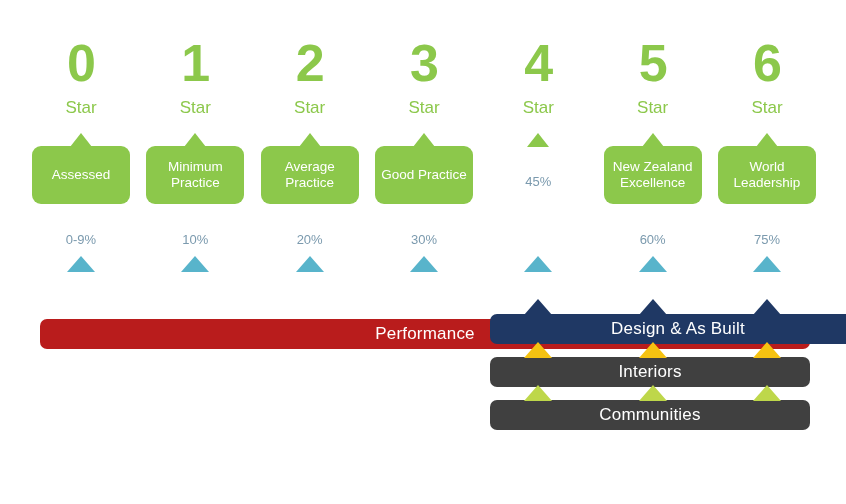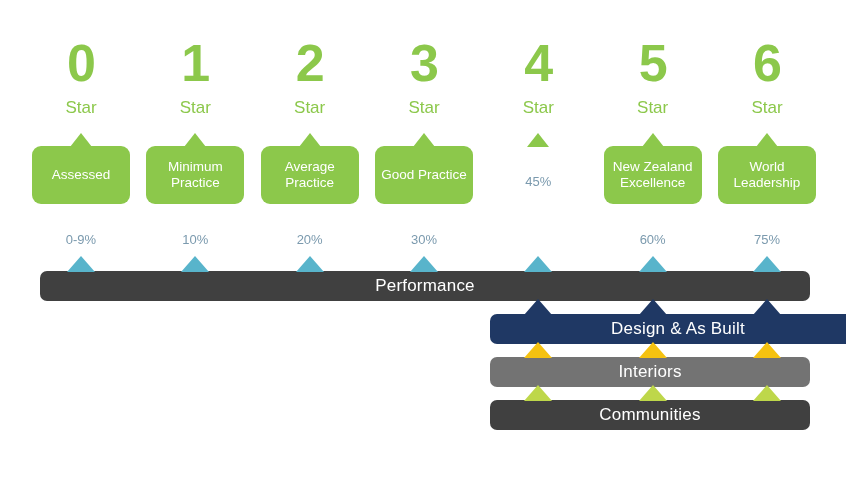--- a/index.html
+++ b/index.html
@@ -168,41 +168,41 @@
       <div class="col">
         <div class="star-num">6</div>
         <div class="star-word">Star</div>
         <div class="tip"></div>
         <div class="label-box">World Leadership</div>
         <div class="pct">75%</div>
       </div>
     </div>
 
   <div class="bar-wrap" id="performance-bar-wrap">
-      <div class="bar" style="background: #404040;">
+      <div class="bar" style="background: #b91c1c; margin-top: 48px;">
         <span>Performance</span>
       </div>
       <div class="notch" style="border-bottom-color: rgb(88, 180, 203); left: 27px;"></div>
       <div class="notch" style="border-bottom-color: rgb(88, 180, 203); left: 141.328px;"></div>
       <div class="notch" style="border-bottom-color: rgb(88, 180, 203); left: 255.656px;"></div>
       <div class="notch" style="border-bottom-color: rgb(88, 180, 203); left: 369.984px;"></div>
       <div class="notch" style="border-bottom-color: rgb(88, 180, 203); left: 484.312px;"></div>
       <div class="notch" style="border-bottom-color: rgb(88, 180, 203); left: 598.641px;"></div>
       <div class="notch" style="border-bottom-color: rgb(88, 180, 203); left: 712.969px;"></div>
     </div>
   <div class="bar-wrap" id="design-bar-wrap">
       <div class="bar" style="background: rgb(31, 56, 100);">
         <span>Design &amp; As Built</span>
       </div>
       <div class="notch" style="border-bottom-color: rgb(31, 56, 100); left: 34.3125px;"></div>
       <div class="notch" style="border-bottom-color: rgb(31, 56, 100); left: 148.641px;"></div>
       <div class="notch" style="border-bottom-color: rgb(31, 56, 100); left: 262.969px;"></div>
     </div>
   <div class="bar-wrap" id="interiors-bar-wrap">
-      <div class="bar" style="background: #737373;">
+      <div class="bar" style="background: #404040;">
         <span>Interiors</span>
       </div>
       <div class="notch" style="border-bottom-color: rgb(245, 194, 17); left: 34.3125px;"></div>
       <div class="notch" style="border-bottom-color: rgb(245, 194, 17); left: 148.641px;"></div>
       <div class="notch" style="border-bottom-color: rgb(245, 194, 17); left: 262.969px;"></div>
     </div>
   <div class="bar-wrap" id="communities-bar-wrap">
       <div class="bar" style="background: #404040;">
         <span>Communities</span>
       </div>

